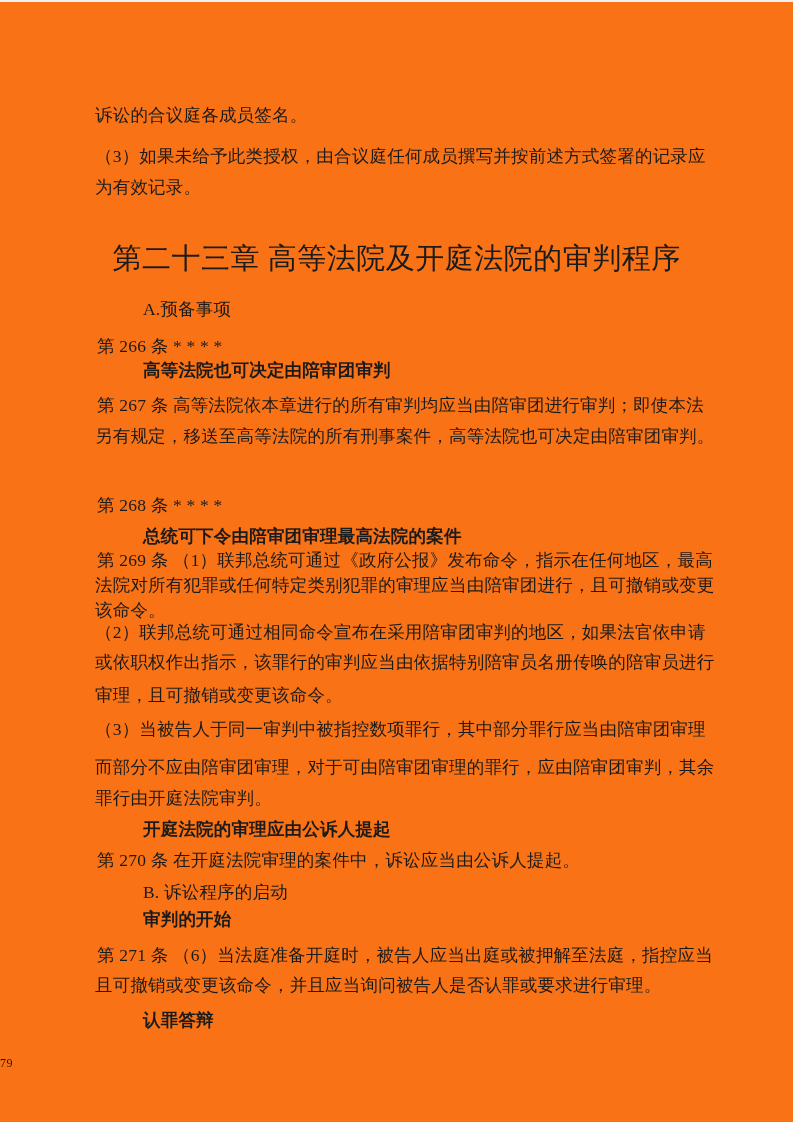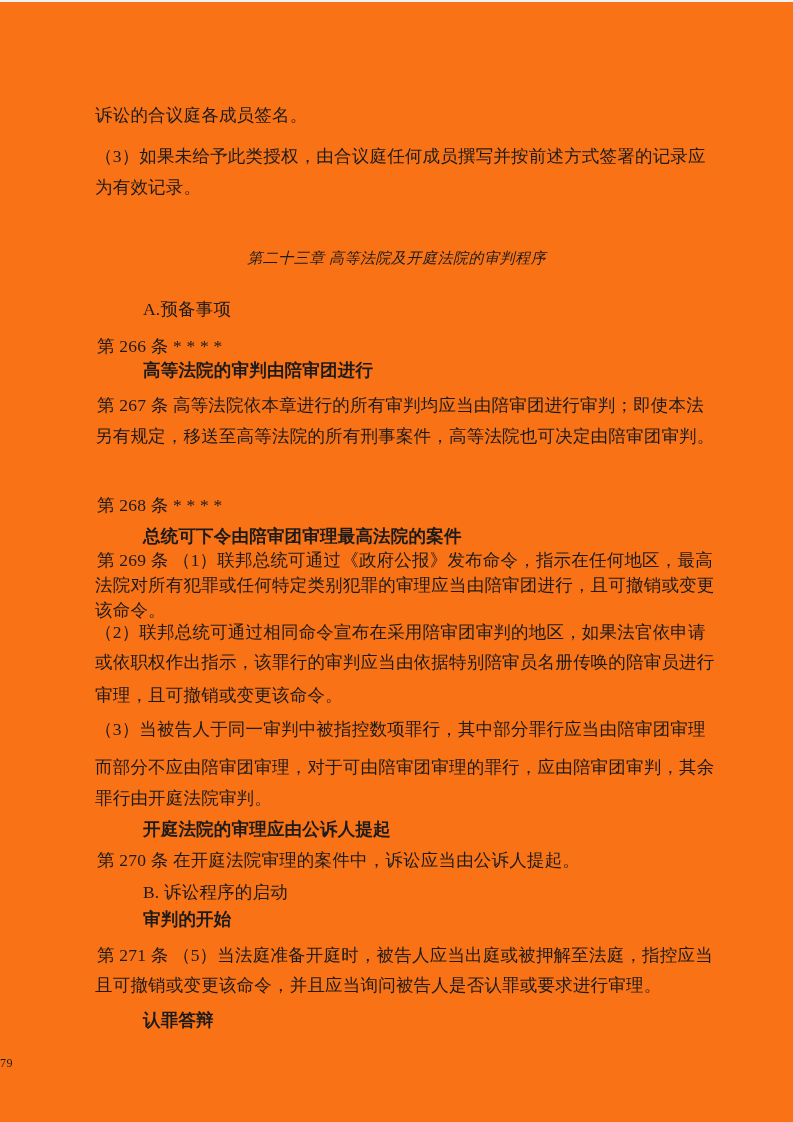--- a/index.html
+++ b/index.html
@@ -29,24 +29,23 @@
     left: 143px;
     font-weight: bold;
   }
   .section-heading {
     left: 143px;
     font-weight: normal;
   }
   .chapter-title {
     left: 0; right: 0;
     text-align: center;
-    font-size: 15px;
+    font-size: 29px;
     letter-spacing: 0.5px;
     white-space: nowrap;
-    font-style: italic;
   }
   .page-number {
     left: 0; right: 0;
     text-align: left;
     font-size: 12px;
     letter-spacing: 0.5px;
   }
 </style>
 </head>
 <body>
@@ -55,41 +54,41 @@
 
   <div class="line" style="top:103px">诉讼的合议庭各成员签名。</div>
   <div class="line" style="top:144px">（3）如果未给予此类授权，由合议庭任何成员撰写并按前述方式签署的记录应</div>
   <div class="line" style="top:175px">为有效记录。</div>
 
   <div class="line chapter-title" style="top:246px">第二十三章 高等法院及开庭法院的审判程序</div>
 
   <div class="line section-heading" style="top:297px">A.预备事项</div>
 
   <div class="line article" style="top:334px">第 266 条 * * * *</div>
-  <div class="line caption" style="top:358px">高等法院的审判由陪审团进行</div>
+  <div class="line caption" style="top:358px">高等法院也可决定由陪审团审判</div>
   <div class="line article" style="top:393px">第 267 条 高等法院依本章进行的所有审判均应当由陪审团进行审判；即使本法</div>
   <div class="line" style="top:424px">另有规定，移送至高等法院的所有刑事案件，高等法院也可决定由陪审团审判。</div>
 
   <div class="line article" style="top:493px">第 268 条 * * * *</div>
   <div class="line caption" style="top:524px">总统可下令由陪审团审理最高法院的案件</div>
   <div class="line article" style="top:548px">第 269 条 （1）联邦总统可通过《政府公报》发布命令，指示在任何地区，最高</div>
   <div class="line" style="top:573px">法院对所有犯罪或任何特定类别犯罪的审理应当由陪审团进行，且可撤销或变更</div>
   <div class="line" style="top:598px">该命令。</div>
   <div class="line" style="top:620px">（2）联邦总统可通过相同命令宣布在采用陪审团审判的地区，如果法官依申请</div>
   <div class="line" style="top:683px">审理，且可撤销或变更该命令。</div>
   <div class="line" style="top:650px">或依职权作出指示，该罪行的审判应当由依据特别陪审员名册传唤的陪审员进行</div>
   <div class="line" style="top:717px">（3）当被告人于同一审判中被指控数项罪行，其中部分罪行应当由陪审团审理</div>
   <div class="line" style="top:755px">而部分不应由陪审团审理，对于可由陪审团审理的罪行，应由陪审团审判，其余</div>
   <div class="line" style="top:786px">罪行由开庭法院审判。</div>
 
   <div class="line caption" style="top:817px">开庭法院的审理应由公诉人提起</div>
   <div class="line article" style="top:848px">第 270 条 在开庭法院审理的案件中，诉讼应当由公诉人提起。</div>
 
   <div class="line section-heading" style="top:880px">B. 诉讼程序的启动</div>
   <div class="line caption" style="top:907px">审判的开始</div>
-  <div class="line article" style="top:943px">第 271 条 （5）当法庭准备开庭时，被告人应当出庭或被押解至法庭，指控应当</div>
+  <div class="line article" style="top:943px">第 271 条 （6）当法庭准备开庭时，被告人应当出庭或被押解至法庭，指控应当</div>
   <div class="line" style="top:973px">且可撤销或变更该命令，并且应当询问被告人是否认罪或要求进行审理。</div>
 
   <div class="line caption" style="top:1008px">认罪答辩</div>
 
   <div class="line page-number" style="top:1051px">79</div>
 
 </div>
 
 </body></html>

